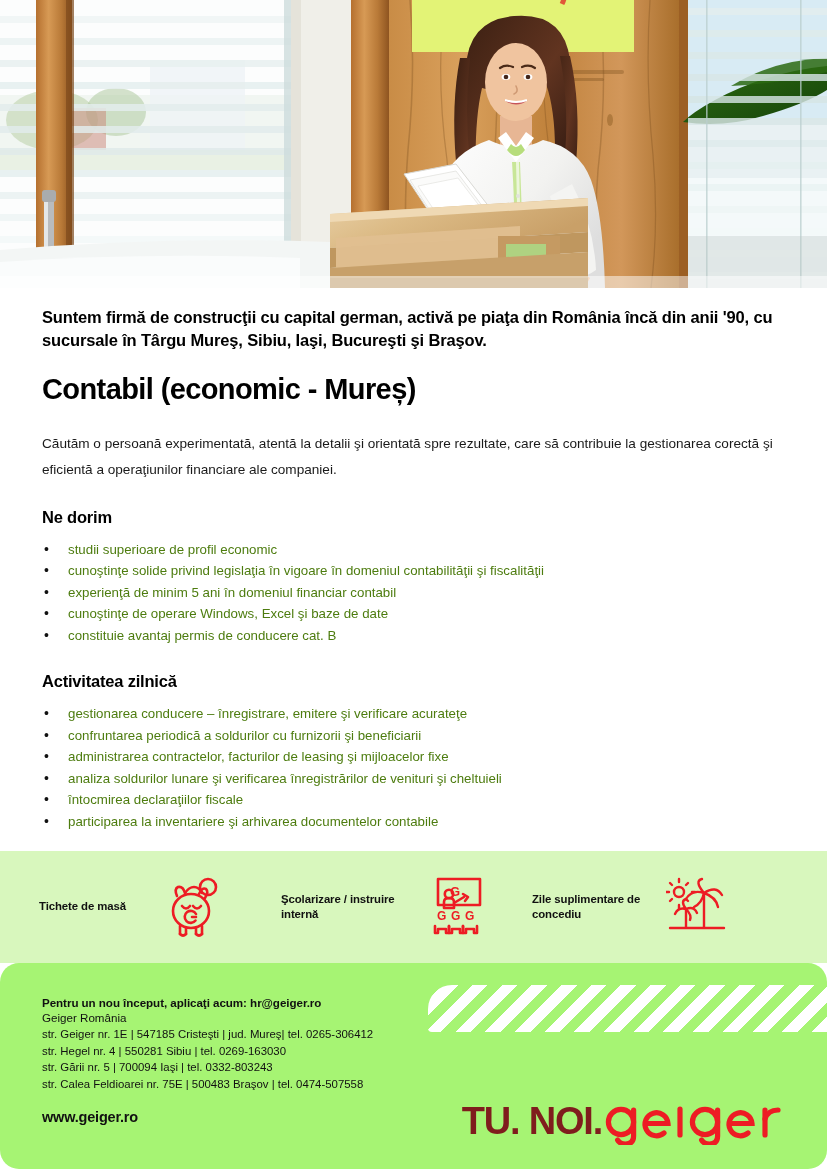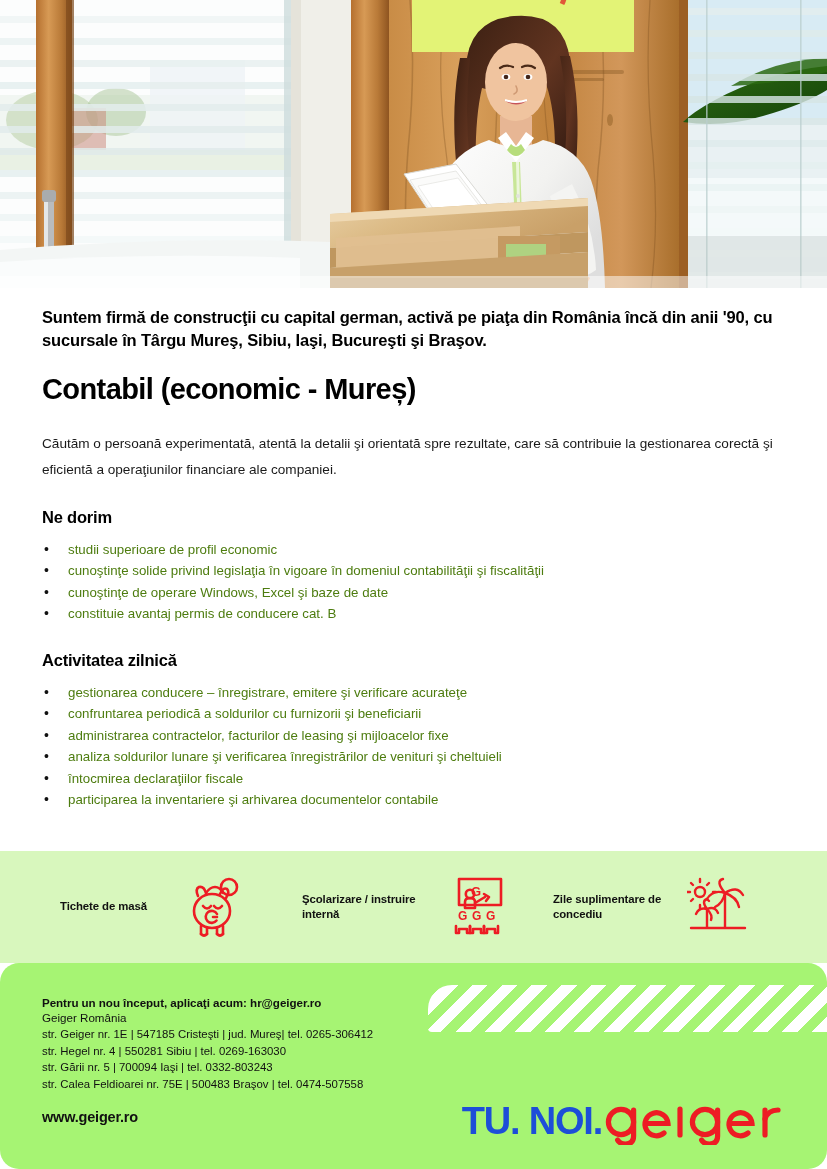--- a/index.html
+++ b/index.html
@@ -90,21 +90,21 @@
     height:100%;
   }
   .benefit-label{
     font-size:11.4px;
     font-weight:700;
     line-height:1.35;
     color:#111111;
     letter-spacing:-0.1px;
   }
   .benefit-icon{flex:none;display:block;}
-  .b1{margin-left:60px;justify-content:flex-end;}
+  .b1{margin-left:39px;justify-content:flex-end;}
   .b1 .benefit-label{width:110px;}
   .b1 .benefit-icon{margin-left:14px;}
   .b2{margin-left:60px;}
   .b2 .benefit-label{width:130px;}
   .b2 .benefit-icon{margin-left:14px;}
   .b3{margin-left:45px;}
   .b3 .benefit-label{width:120px;}
   .b3 .benefit-icon{margin-left:14px;}
 
   
@@ -169,21 +169,21 @@
     left:438px; top:1093px;
     width:360px; height:56px;
     display:flex;
     align-items:center;
     justify-content:flex-end;
   }
   .logo-tunoi{
     font-size:38px;
     font-weight:700;
     letter-spacing:-1.2px;
-    color:#1d4ed8;
+    color:#7f1d1d;
     line-height:1;
   }
   .logo-geiger svg{display:block;}
 </style>
 </head>
 <body>
 
 <div class="page">
 
   <div class="hero">
@@ -396,20 +396,21 @@
 
     <h1 class="job-title">Contabil (economic - Mureș)</h1>
 
     <p class="intro-body">Căutăm o persoană experimentată, atentă la detalii şi orientată spre rezultate, care să contribuie la gestionarea corectă şi eficientă a operaţiunilor financiare ale companiei.</p>
 
     <div class="section">
       <h2 class="section-heading">Ne dorim</h2>
       <ul class="bullets">
         <li>studii superioare de profil economic</li>
         <li>cunoştinţe solide privind legislaţia în vigoare în domeniul contabilităţii şi fiscalităţii</li>
+        <li>experienţă de minim 5 ani în domeniul financiar contabil</li>
         <li>cunoştinţe de operare Windows, Excel şi baze de date</li>
         <li>constituie avantaj permis de conducere cat. B</li>
       </ul>
     </div>
 
     <div class="section">
       <h2 class="section-heading">Activitatea zilnică</h2>
       <ul class="bullets">
         <li>gestionarea conducere – înregistrare, emitere şi verificare acurateţe</li>
         <li>confruntarea periodică a soldurilor cu furnizorii şi beneficiarii</li>

